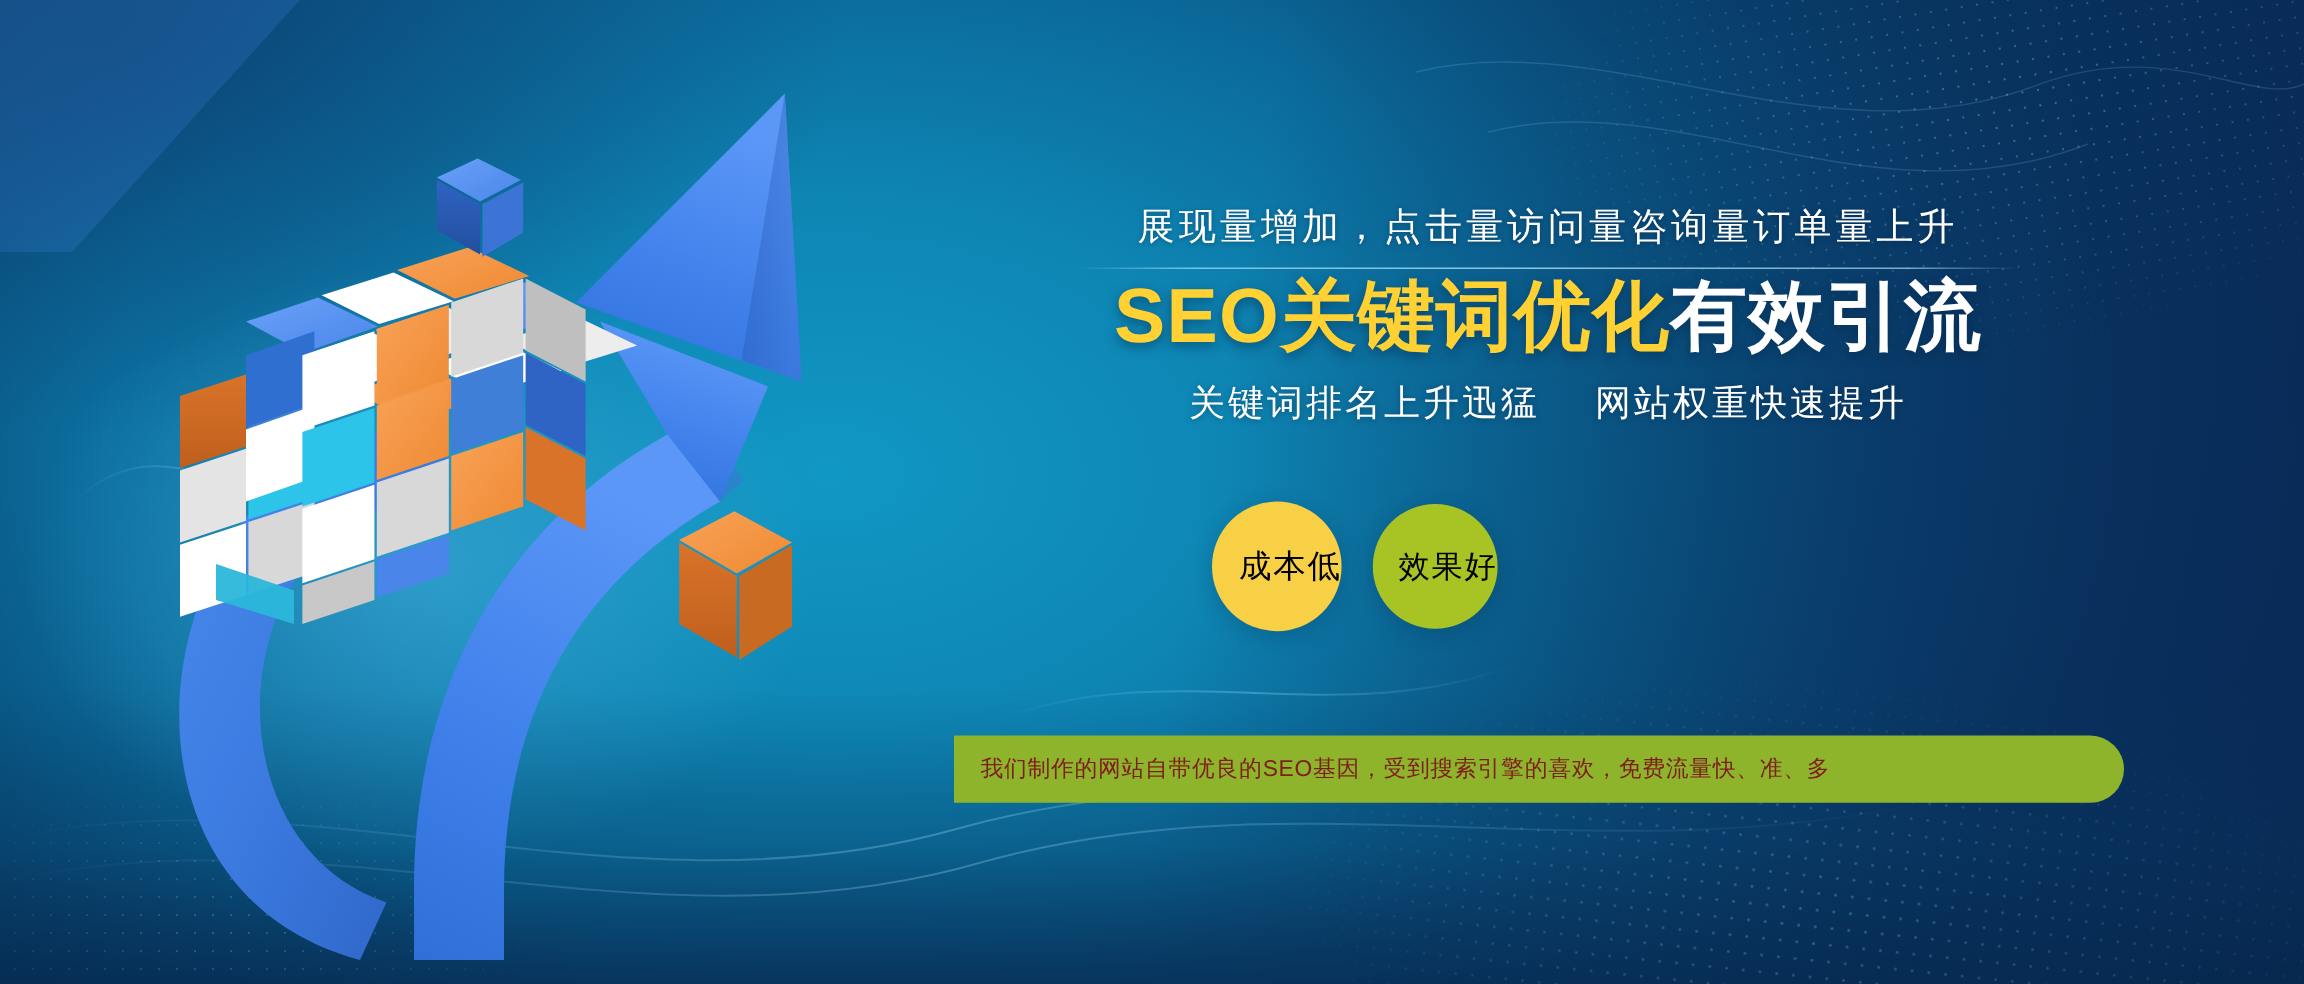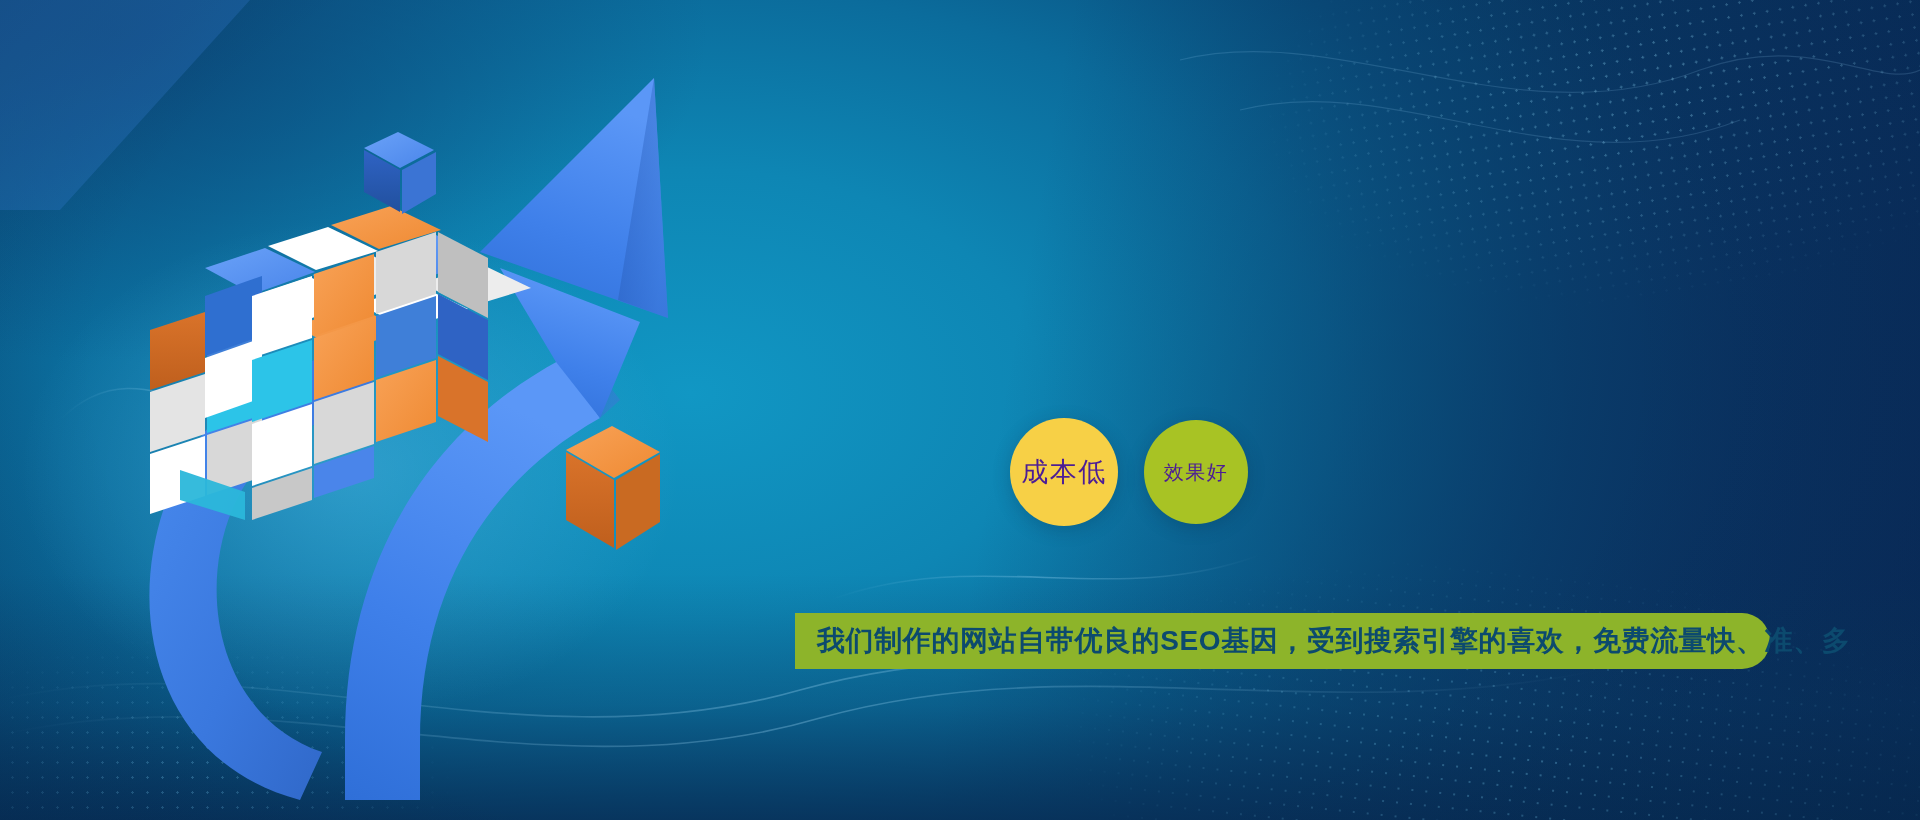--- a/index.html
+++ b/index.html
@@ -121,47 +121,47 @@
   
   .circles {
     position: absolute;
     left: 1010px; top: 418px;
     display: flex;
     align-items: center;
     gap: 26px;
   }
   .circle {
     border-radius: 50%;
-    display: flex; align-items: center; justify-content: center;
-    color: #4c1d95;
+    display: flex; align-items: center; justify-content: flex-end;
+    color: #000000;
     font-size: 27px;
     letter-spacing: 1.5px;
     white-space: nowrap;
     box-shadow: 0 4px 18px rgba(0,30,60,0.22);
   }
   .c-yellow { width: 108px; height: 108px; background: #f7d046; }
   .c-cyan   { width: 100px; height: 100px; background: #37c6ef; font-size: 25px; }
-  .c-green  { width: 104px; height: 104px; background: #a8c324; font-size: 20px; font-family: Liberation Serif, serif; }
+  .c-green  { width: 104px; height: 104px; background: #a8c324; font-size: 26px; font-family: Liberation Serif, serif; }
 
   
   .green-bar {
     position: absolute;
     left: 795px; top: 613px;
     width: 975px; height: 56px;
     background: #8db42a;
     border-radius: 0 28px 28px 0;
     display: flex; align-items: center;
     padding-left: 22px;
   }
   .green-bar-text {
-    color: #0c4a6e;
-    font-size: 28px;
+    color: #7f1d1d;
+    font-size: 19px;
     letter-spacing: 0.6px;
     white-space: nowrap;
-    font-weight: 700;
+    font-weight: 400;
   }
 </style>
 </head>
 <body>
 
 <div class="banner">
 
   <div class="bg-base"></div>
   <div class="bg-topleft"></div>
   <div class="bg-right"></div>
@@ -307,20 +307,34 @@
 
     <g>
       <polygon points="566,450 612,426 660,452 614,478" fill="url(#gOrangeTop)"></polygon>
       <polygon points="566,452 614,480 614,548 566,520" fill="url(#gOrangeSide)"></polygon>
       <polygon points="616,480 660,454 660,522 616,550" fill="#c96a22"></polygon>
     </g>
 
     <polygon points="0,0 250,0 60,210 0,210" fill="rgba(70,140,240,0.20)"></polygon>
   </svg>
 
+  <div class="text-block">
+
+    <div class="headline-top">展现量增加，点击量访问量咨询量订单量上升</div>
+
+    <div class="divider"></div>
+
+    <div class="headline-main">
+      <span class="hm-yellow">SEO关键词优化</span><span class="hm-white">有效引流</span>
+    </div>
+
+    <div class="headline-sub">
+      <span>关键词排名上升迅猛</span><span class="gap"></span><span>网站权重快速提升</span>
+    </div>
+  </div>
 
   <div class="circles">
     <div class="circle c-yellow">
       <span>成本低</span>
     </div>
     <div class="circle c-green">
       <span>效果好</span>
     </div>
   </div>
 

